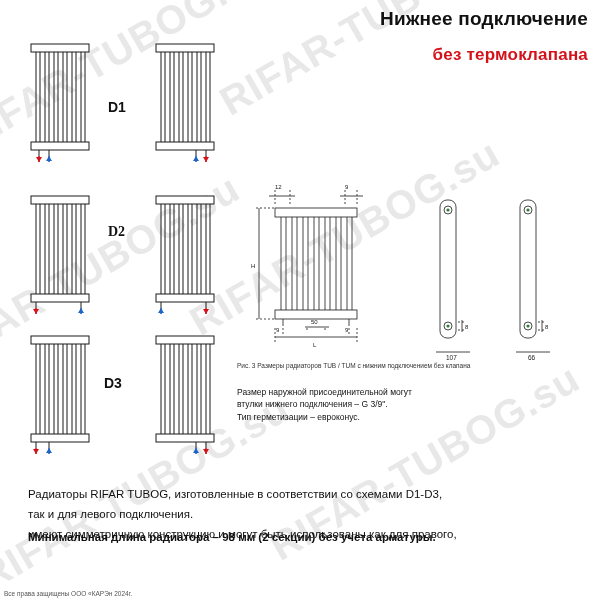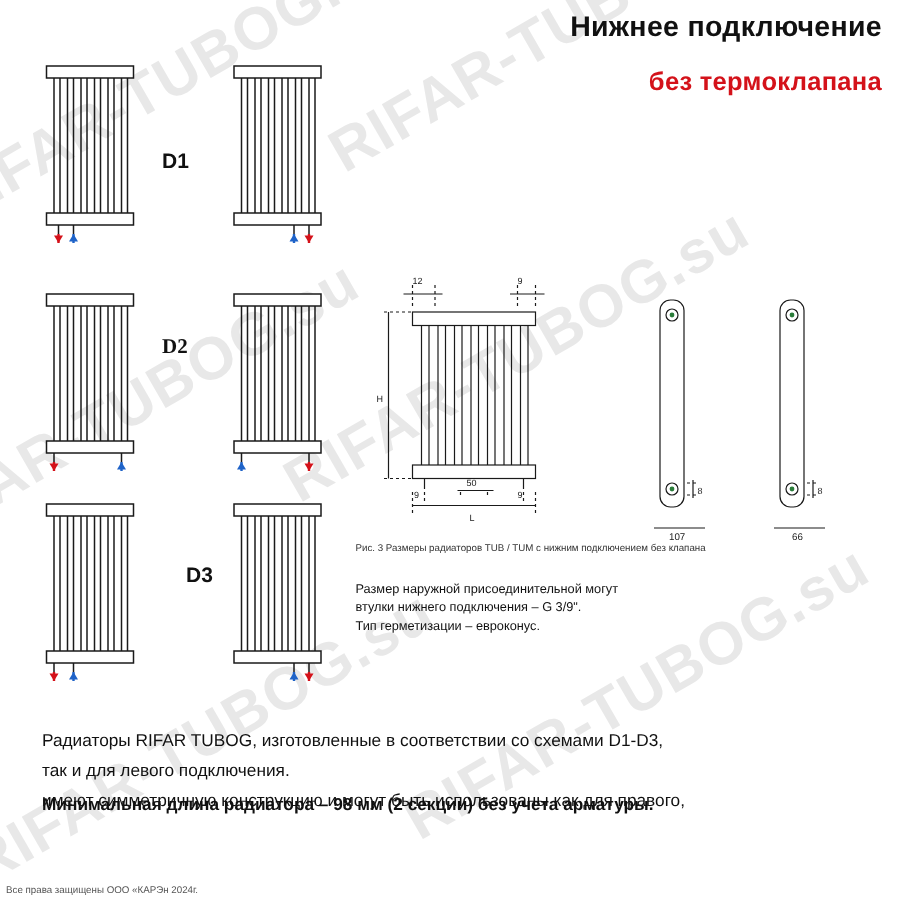--- a/index.html
+++ b/index.html
@@ -309,21 +309,21 @@
       <line x1="56" y1="112" x2="56" y2="118"></line>
     </g>
     <g stroke-width="1.6" fill="none">
       <path d="M46 124 L46 118" stroke="#1f63c8"></path>
       <path d="M43 123 L46 118 L49 123" fill="#1f63c8" stroke="none"></path>
       <path d="M56 118 L56 124" stroke="#d4121a"></path>
       <path d="M53 119 L56 124 L59 119" fill="#d4121a" stroke="none"></path>
     </g>
   </svg>
 </div>
-<div class="rad-label" style="left:124px; top:375px;">D3</div>
+<div class="rad-label" style="left:104px; top:375px;">D3</div>
 
 <div class="mid-drawing" style="left:245px; top:182px;">
   <svg width="130" height="170" viewBox="0 0 130 170">
     <g stroke="#1a1a1a" fill="none" stroke-width="0.8">
 
       <line x1="30" y1="8" x2="30" y2="24" stroke-dasharray="2,2"></line>
       <line x1="45" y1="8" x2="45" y2="24" stroke-dasharray="2,2"></line>
       <line x1="100" y1="8" x2="100" y2="24" stroke-dasharray="2,2"></line>
       <line x1="112" y1="8" x2="112" y2="24" stroke-dasharray="2,2"></line>
       <line x1="24" y1="14" x2="50" y2="14"></line>

